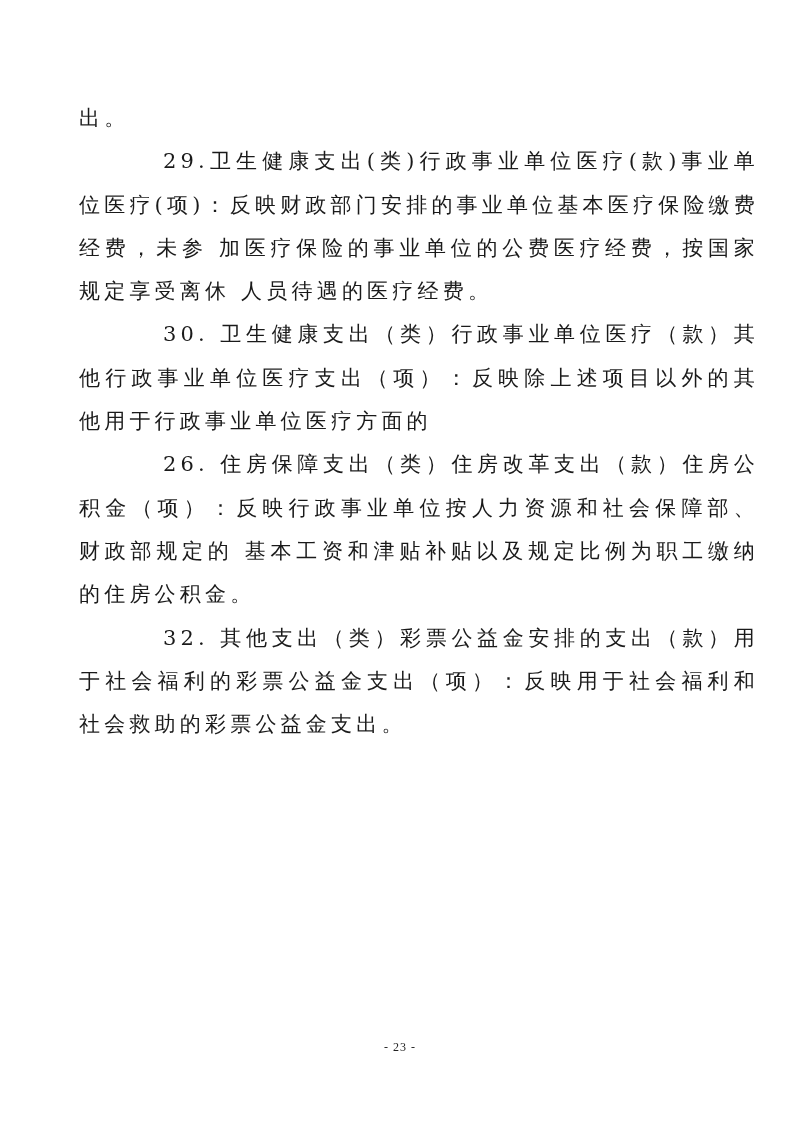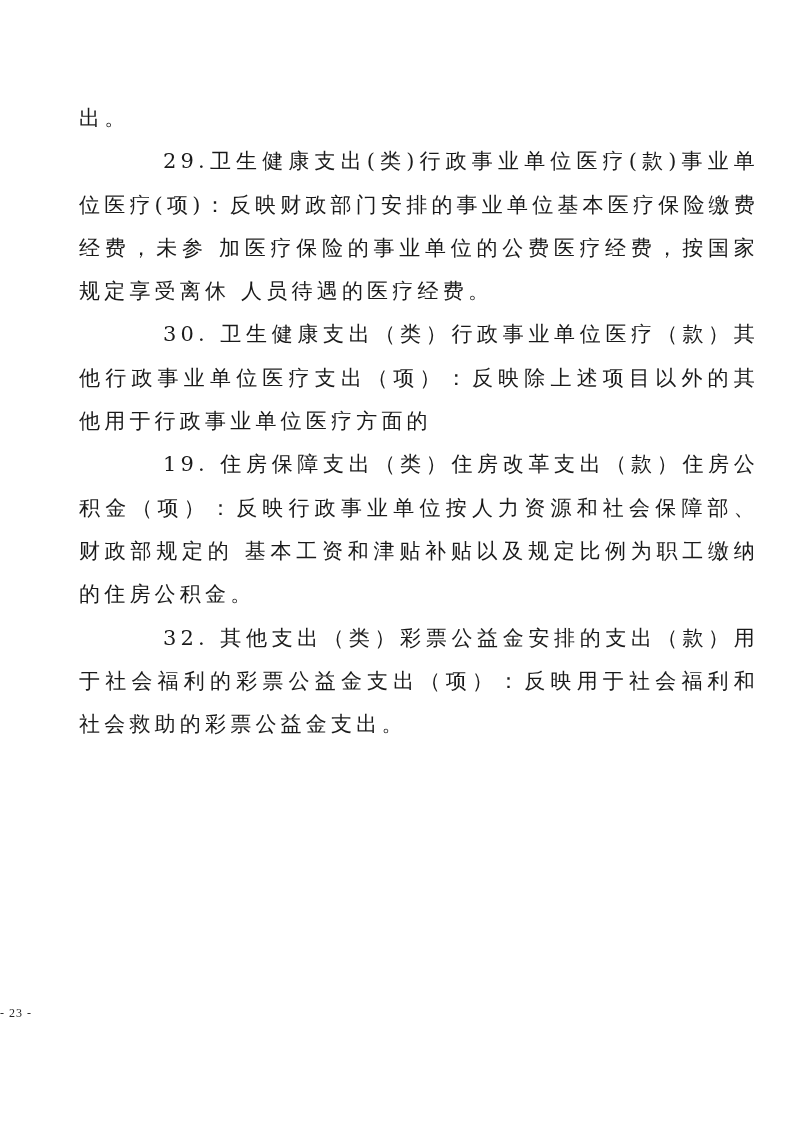--- a/index.html
+++ b/index.html
@@ -14,31 +14,32 @@
       font-size: 21px;
       line-height: 43.3px;
       letter-spacing: 4.2px;
       text-align: justify;
     }
     .para { margin: 0; padding: 0; }
     .para.indent { text-indent: 84px; }
     .page-number {
       position: absolute;
       left: 0; width: 800px;
-      top: 1006px;
+      top: 1040px;
+      text-align: center;
       font-family: "Liberation Serif", serif;
       font-size: 12px;
       color: #222;
       letter-spacing: 1px;
     }
   </style>
 </head>
 <body>
 
 <div class="page">
   <p class="para">出。</p>
   <p class="para indent">29.卫生健康支出(类)行政事业单位医疗(款)事业单位医疗(项)：反映财政部门安排的事业单位基本医疗保险缴费经费，未参 加医疗保险的事业单位的公费医疗经费，按国家规定享受离休 人员待遇的医疗经费。</p>
   <p class="para indent">30. 卫生健康支出（类）行政事业单位医疗（款）其他行政事业单位医疗支出（项）：反映除上述项目以外的其他用于行政事业单位医疗方面的</p>
-  <p class="para indent">19. 住房保障支出（类）住房改革支出（款）住房公积金（项）：反映行政事业单位按人力资源和社会保障部、财政部规定的 基本工资和津贴补贴以及规定比例为职工缴纳的住房公积金。</p>
+  <p class="para indent">26. 住房保障支出（类）住房改革支出（款）住房公积金（项）：反映行政事业单位按人力资源和社会保障部、财政部规定的 基本工资和津贴补贴以及规定比例为职工缴纳的住房公积金。</p>
   <p class="para indent">32. 其他支出（类）彩票公益金安排的支出（款）用于社会福利的彩票公益金支出（项）：反映用于社会福利和社会救助的彩票公益金支出。</p>
 </div>
 
 <div class="page-number">- 23 -</div>
 
 </body></html>

